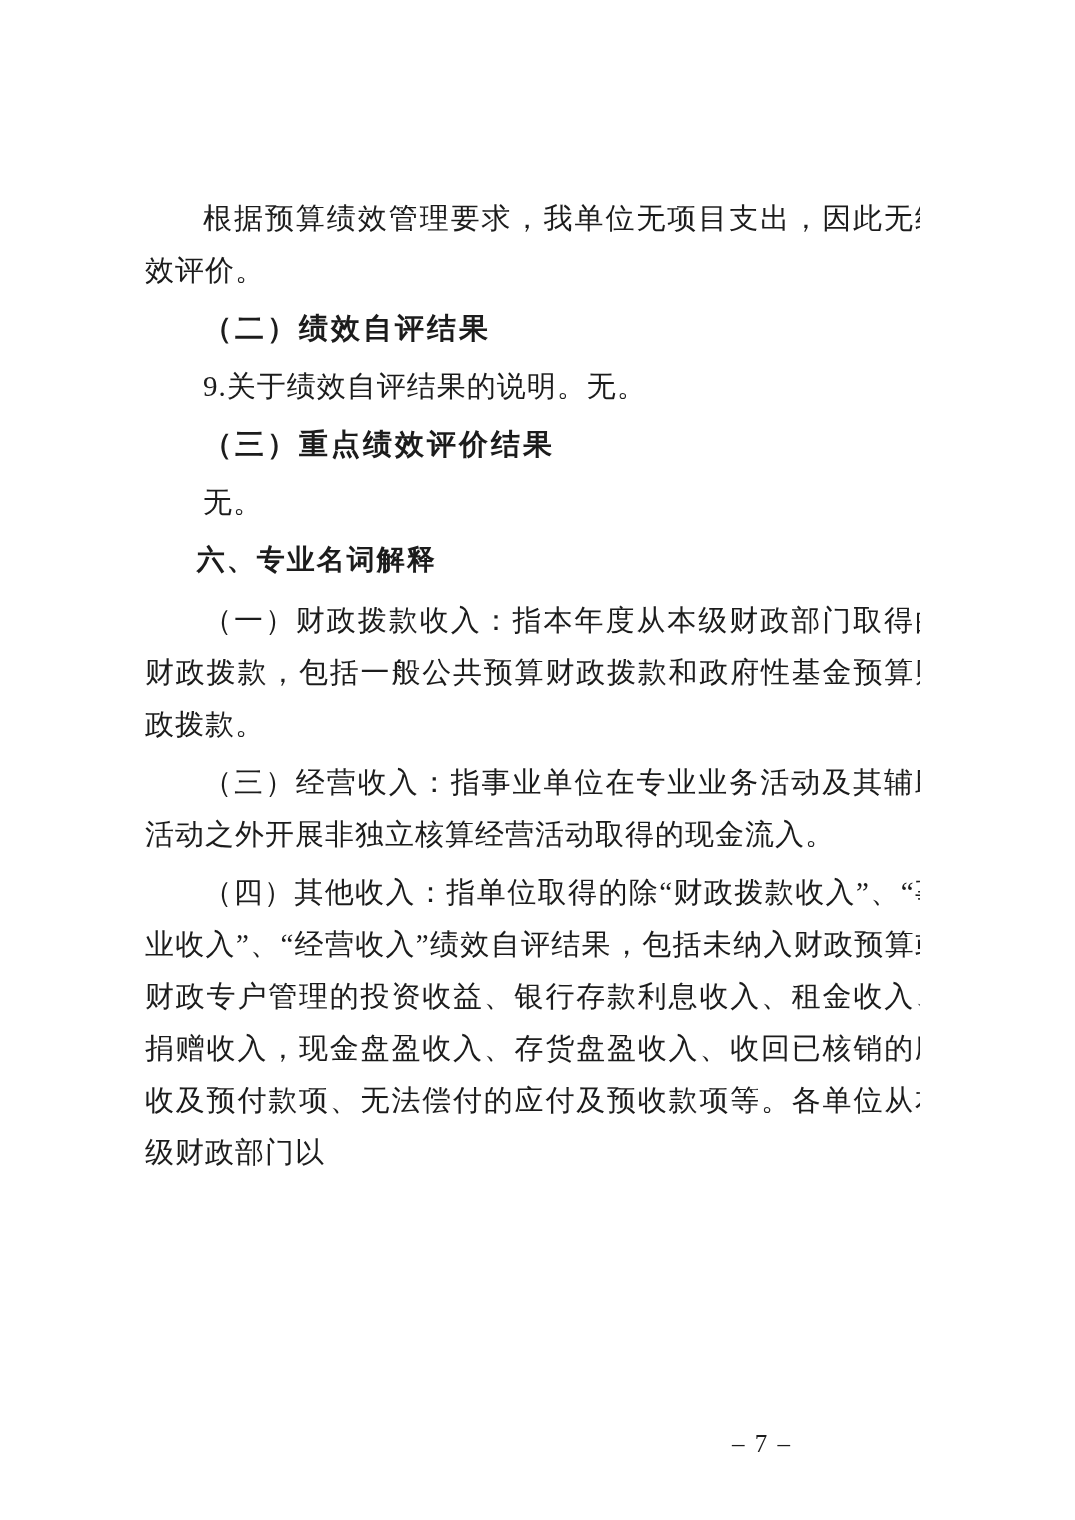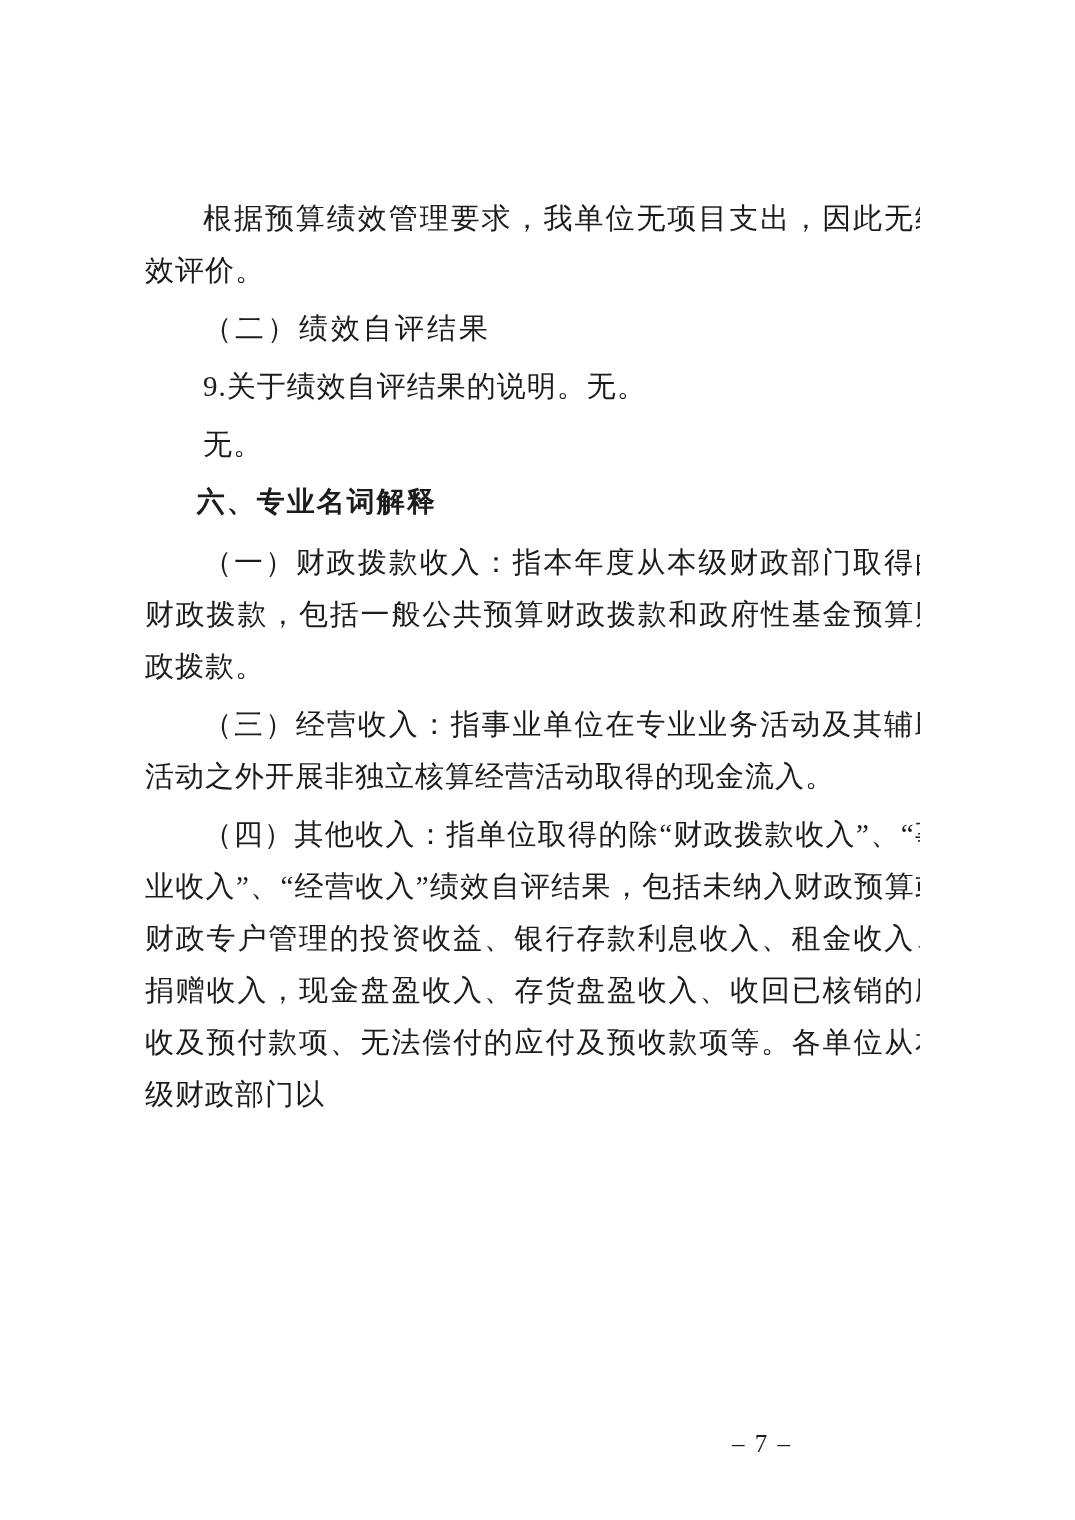--- a/index.html
+++ b/index.html
@@ -28,21 +28,21 @@
     line-height: 52px;
     text-align: justify;
     text-indent: 2em;
     letter-spacing: 1px;
     word-break: break-all;
   }
   .h2 {
     margin: 0 0 6px 0;
     font-size: 29px;
     line-height: 52px;
-    font-weight: normal;
+    font-weight: bold;
     text-indent: 2em;
     letter-spacing: 3px;
   }
   .h1 {
     margin: 2px 0 8px 0;
     font-size: 28px;
     line-height: 52px;
     font-weight: bold;
     font-family: "Liberation Sans", "DejaVu Sans", sans-serif;
     text-indent: 1.85em;
@@ -65,20 +65,21 @@
   <div class="content">
 
     <p class="para">根据预算绩效管理要求，我单位无项目支出，因此无绩效评价。</p>
 
     <p class="h2">（二）绩效自评结果</p>
 
 
 
     <p class="para">9.关于绩效自评结果的说明。无。</p>
 
+    <p class="h2">（三）重点绩效评价结果</p>
 
     <p class="para">无。</p>
 
     <p class="h1">六、专业名词解释</p>
 
     <p class="para">（一）财政拨款收入：指本年度从本级财政部门取得的财政拨款，包括一般公共预算财政拨款和政府性基金预算财政拨款。</p>
 
 
     <p class="para">（三）经营收入：指事业单位在专业业务活动及其辅助活动之外开展非独立核算经营活动取得的现金流入。</p>
 

